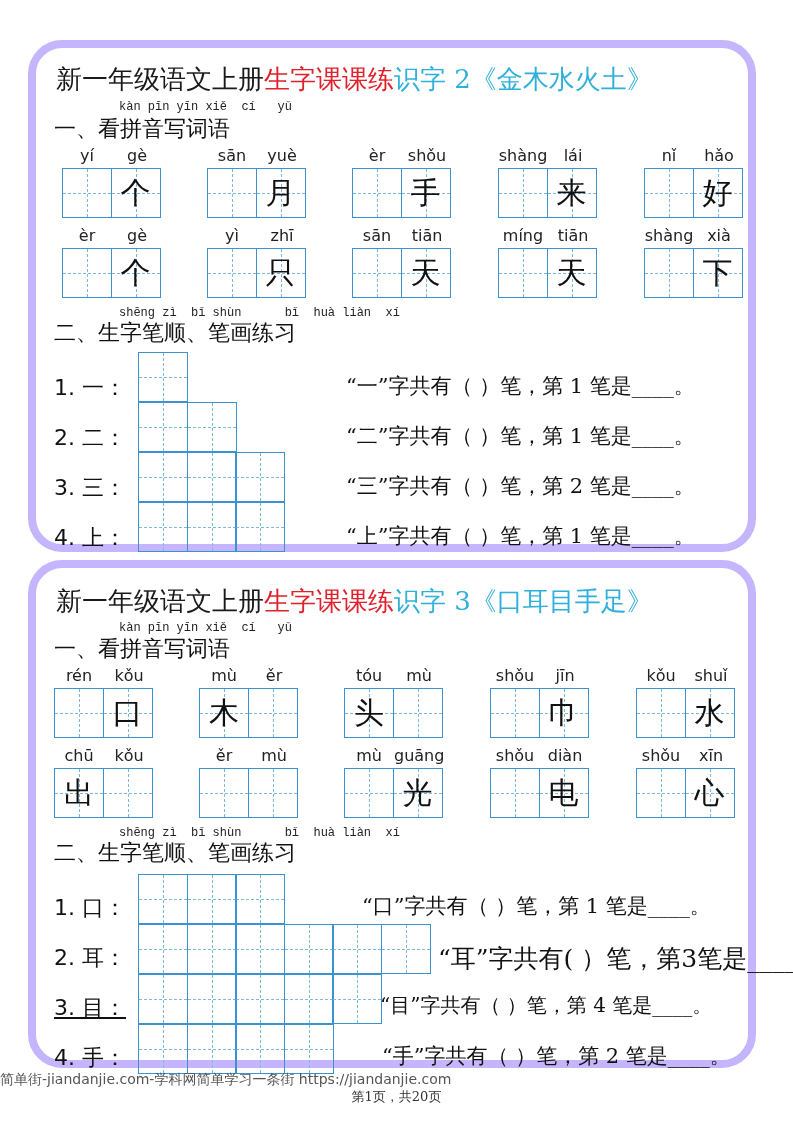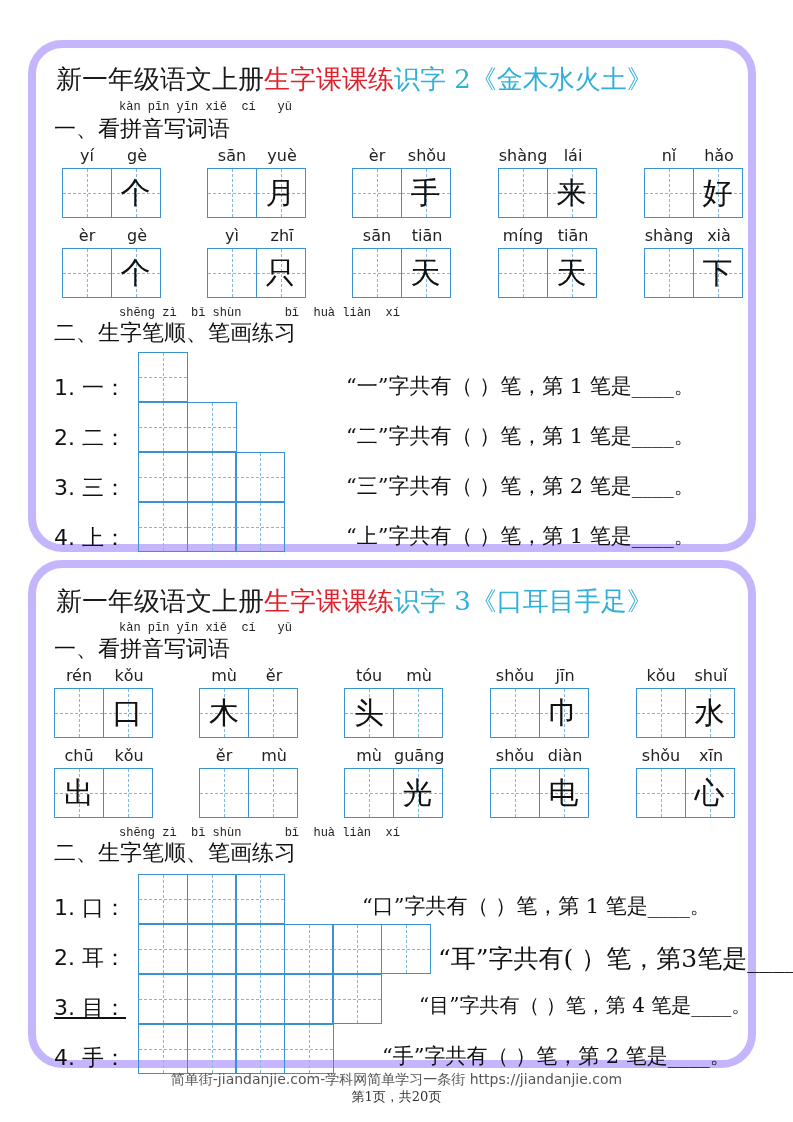--- a/index.html
+++ b/index.html
@@ -21,21 +21,21 @@
   .cell { width: 50px; height: 50px; border: 1.5px solid #3a93d0; position: relative; margin-left: -1.5px; }
   .cell:first-child { margin-left: 0; }
   .cell::before { content: ""; position: absolute; left: 50%; top: 0; bottom: 0; border-left: 1px dashed #7fb8dd; }
   .cell::after { content: ""; position: absolute; top: 50%; left: 0; right: 0; border-top: 1px dashed #7fb8dd; }
   .cell .ch { position: absolute; inset: 0; display: flex; align-items: center; justify-content: center;
               font-size: 30px; font-family: "DejaVu Serif", serif; z-index: 1; color: #111; }
   .row-label { position: absolute; left: 18px; font-family: "DejaVu Sans", sans-serif; font-size: 22px; white-space: nowrap; }
   .grid-row { position: absolute; left: 102px; display: flex; }
   .grid-row .cell { border-color: #3a93d0; }
   .q { position: absolute; font-size: 21px; white-space: nowrap; }
-  .footer1 { position: absolute; top: 1071px; left: 0; width: 793px; text-align: center; font-family: "DejaVu Sans", sans-serif; font-size: 14px; color: #555; }
+  .footer1 { position: absolute; top: 1071px; left: 0; width: 793px; text-align: left; font-family: "DejaVu Sans", sans-serif; font-size: 14px; color: #555; }
   .footer2 { position: absolute; top: 1088px; left: 0; width: 793px; text-align: center; font-size: 13px; color: #333; }
 </style>
 </head>
 <body>
 
 <div class="card c1">
   <div class="title">
     <span class="t-black">新一年级语文上册</span><span class="t-red">生字课课练</span><span class="t-blue">识字 2《金木水火土》</span>
   </div>
   <div class="py-small" style="left:76px;top:52px;">kàn pīn yīn xiě  cí   yǔ</div>
@@ -388,21 +388,21 @@
   <div class="q" style="left:402px;top:374px;font-size:25px;">“耳”字共有(   ）笔，第3笔是____。</div>
 
   <div class="row-label" style="top:425px;text-decoration:underline;">3. 目：</div>
   <div class="grid-row" style="top:406px;">
     <div class="cell"></div>
       <div class="cell"></div>
       <div class="cell"></div>
       <div class="cell"></div>
       <div class="cell"></div>
   </div>
-  <div class="q" style="left:383px;top:424px;font-size:20px;">“目”字共有（ ）笔，第 4 笔是____。</div>
+  <div class="q" style="left:344px;top:424px;font-size:20px;">“目”字共有（ ）笔，第 4 笔是____。</div>
 
   <div class="row-label" style="top:475px;">4. 手：</div>
   <div class="grid-row" style="top:456px;">
     <div class="cell"></div>
       <div class="cell"></div>
       <div class="cell"></div>
       <div class="cell"></div>
   </div>
   <div class="q" style="left:314px;top:474px;margin-left:32px;">“手”字共有（  ）笔，第 2 笔是____。</div>
 </div>

